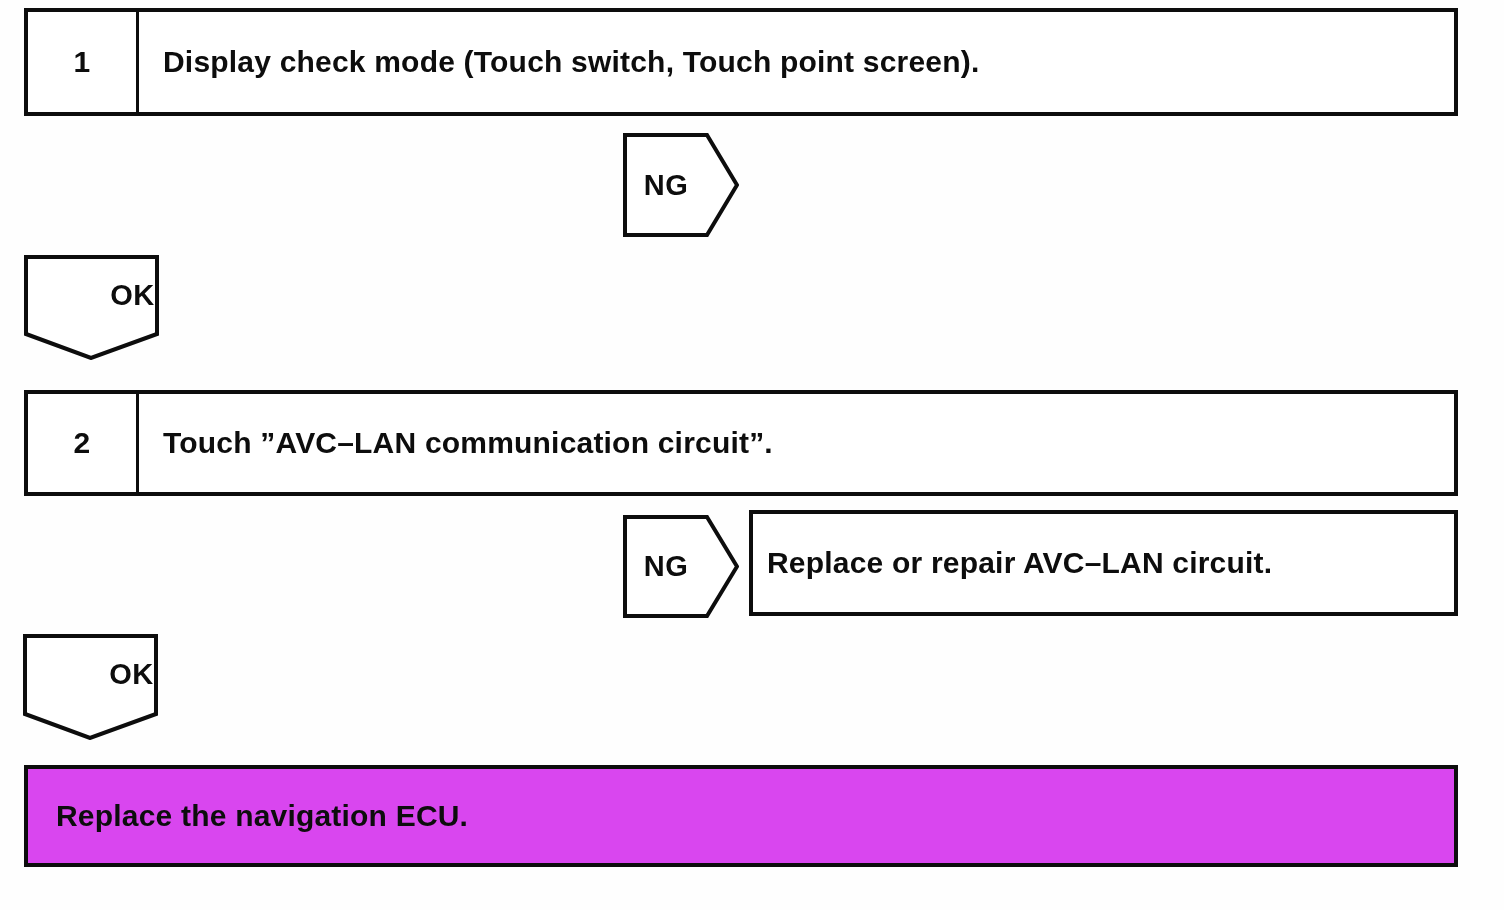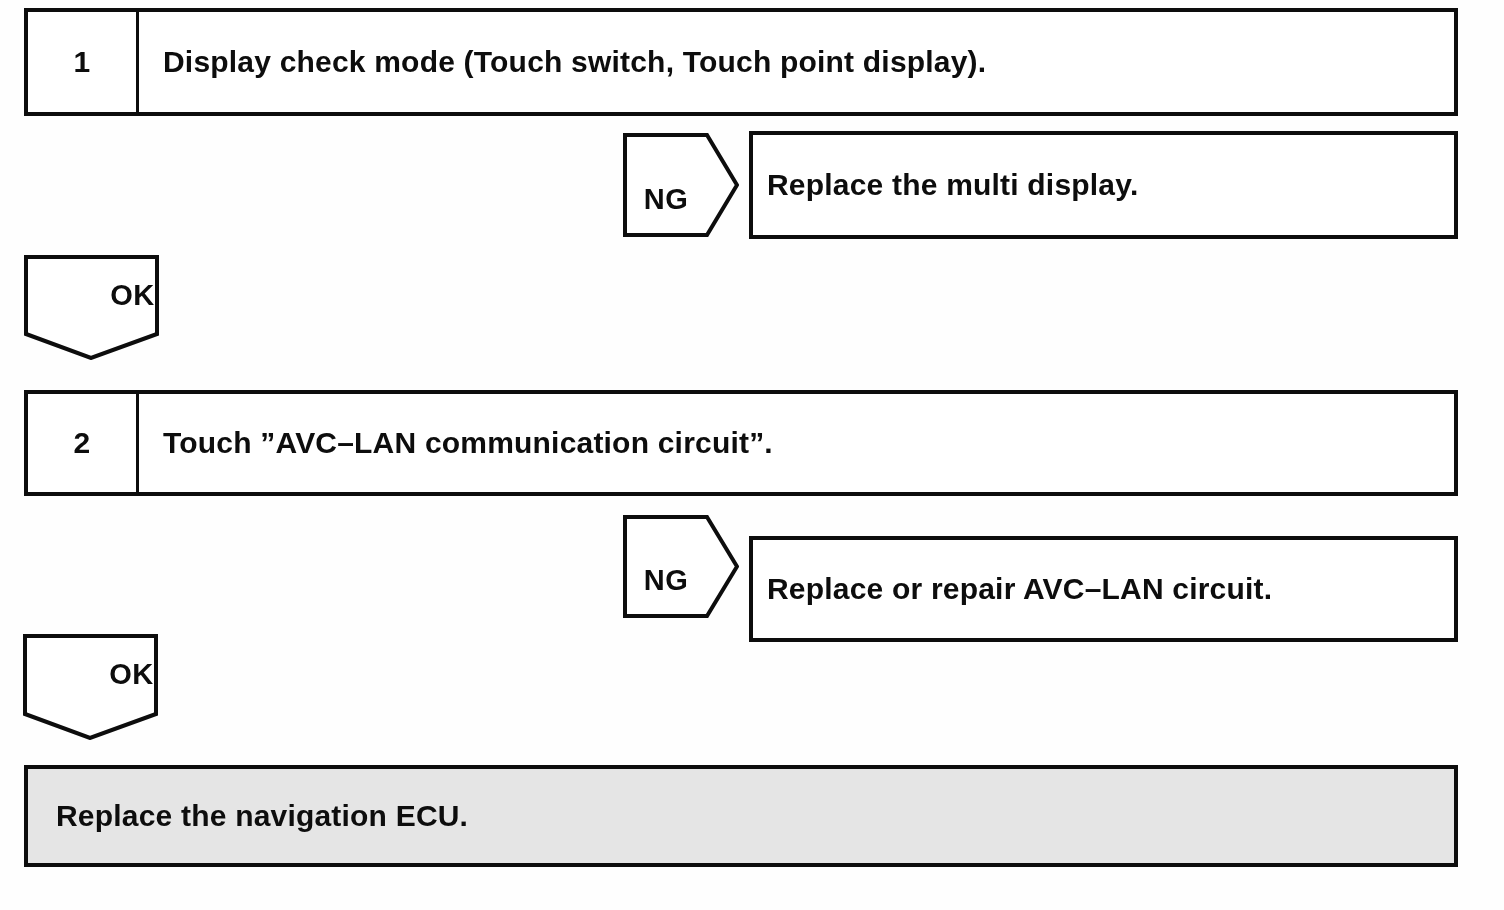--- a/index.html
+++ b/index.html
@@ -63,21 +63,21 @@
     font-size: 30px;
     font-weight: bold;
     letter-spacing: 0.2px;
   }
   .final-box {
     position: absolute;
     left: 24px;
     width: 1434px;
     border: 4px solid #0d0d0d;
     box-sizing: border-box;
-    background: #e5e5e5;
+    background: #d946ef;
     display: flex;
     align-items: center;
     padding-left: 28px;
     font-size: 30px;
     font-weight: bold;
     letter-spacing: 0.2px;
   }
 
   
   .connector {
@@ -90,73 +90,70 @@
     position: absolute;
     font-size: 29px;
     font-weight: bold;
     letter-spacing: 0.5px;
     display: flex;
     align-items: center;
     justify-content: center;
   }
   .ng-label {
     left: 0;
-    top: 14px;
+    top: 0;
     width: 86px;
     height: 100%;
   }
   .ok-label {
     left: 0;
     top: 0;
     width: 100%;
     height: 80px;
     margin-left: 41px;
   }
 </style>
 </head>
 <body>
 
 <div class="page">
 
   <div class="step-box" style="top: 8px; height: 108px;">
     <div class="step-num">1</div>
-    <div class="step-text">Display check mode (Touch switch, Touch point display).</div>
+    <div class="step-text">Display check mode (Touch switch, Touch point screen).</div>
   </div>
 
   <div class="connector" style="left: 623px; top: 133px; width: 116px; height: 104px;">
     <svg width="116" height="104" viewBox="0 0 116 104">
       <polygon points="2,2 84,2 114,52 84,102 2,102" fill="#ffffff" stroke="#0d0d0d" stroke-width="4" stroke-linejoin="miter"></polygon>
     </svg>
     <div class="conn-label ng-label">NG</div>
   </div>
 
-  <div class="result-box" style="top: 131px; height: 108px;">
-    <span>Replace the multi display.</span>
-  </div>
 
   <div class="connector" style="left: 24px; top: 255px; width: 135px; height: 105px;">
     <svg width="135" height="105" viewBox="0 0 135 105">
       <polygon points="2,2 133,2 133,79 67,103 2,79" fill="#ffffff" stroke="#0d0d0d" stroke-width="4" stroke-linejoin="miter"></polygon>
     </svg>
     <div class="conn-label ok-label">OK</div>
   </div>
 
   <div class="step-box" style="top: 390px; height: 106px;">
     <div class="step-num">2</div>
     <div class="step-text">Touch ”AVC–LAN communication circuit”.</div>
   </div>
 
   <div class="connector" style="left: 623px; top: 515px; width: 116px; height: 103px;">
     <svg width="116" height="103" viewBox="0 0 116 103">
       <polygon points="2,2 84,2 114,51.5 84,101 2,101" fill="#ffffff" stroke="#0d0d0d" stroke-width="4" stroke-linejoin="miter"></polygon>
     </svg>
     <div class="conn-label ng-label">NG</div>
   </div>
 
-  <div class="result-box" style="top: 536px; height: 106px;">
+  <div class="result-box" style="top: 510px; height: 106px;">
     <span>Replace or repair AVC–LAN circuit.</span>
   </div>
 
   <div class="connector" style="left: 23px; top: 634px; width: 135px; height: 106px;">
     <svg width="135" height="106" viewBox="0 0 135 106">
       <polygon points="2,2 133,2 133,80 67,104 2,80" fill="#ffffff" stroke="#0d0d0d" stroke-width="4" stroke-linejoin="miter"></polygon>
     </svg>
     <div class="conn-label ok-label">OK</div>
   </div>
 

